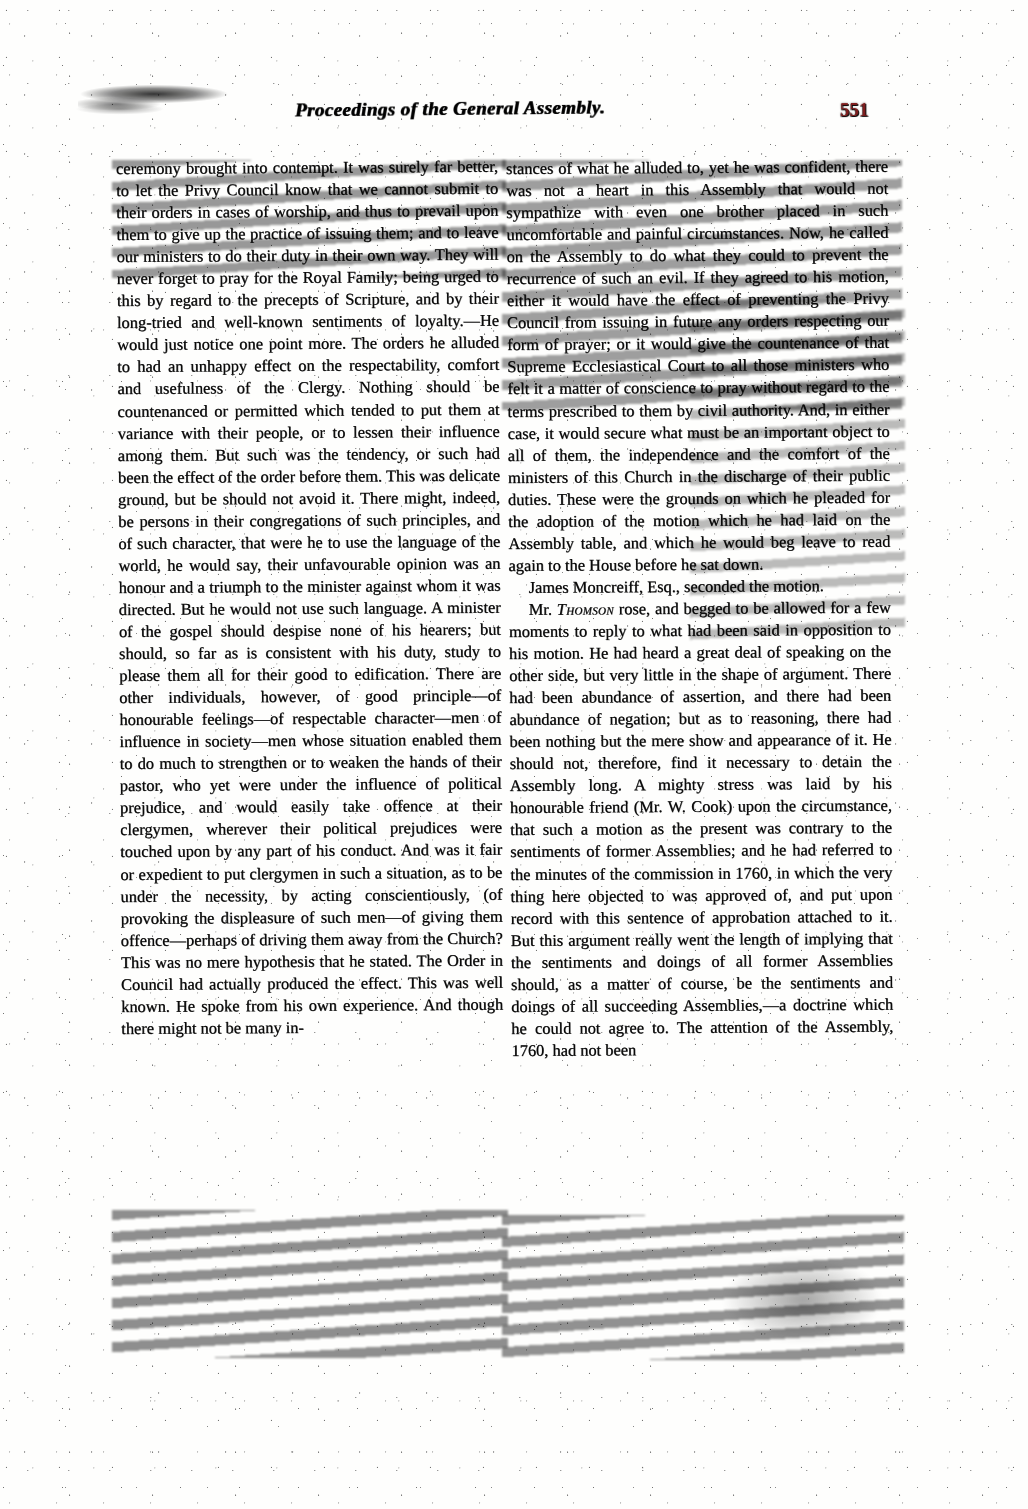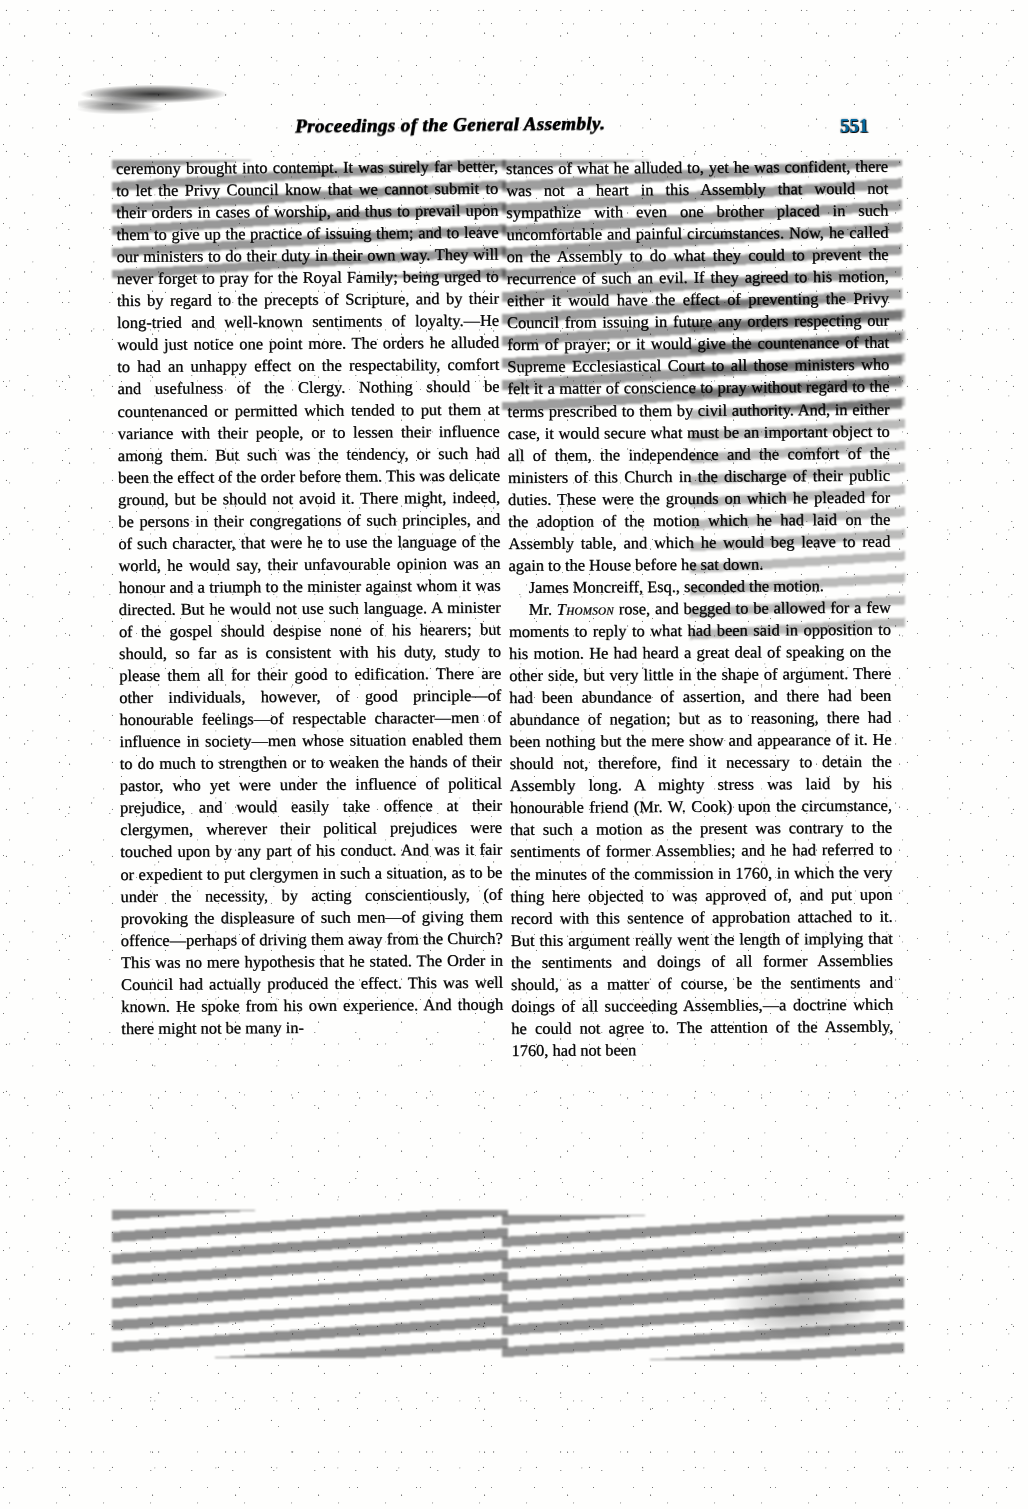--- a/index.html
+++ b/index.html
@@ -47,36 +47,36 @@
     opacity:.9;
   }
   #smudge2{
     position:absolute;left:60px;top:96px;width:120px;height:26px;
     pointer-events:none;
     background:radial-gradient(ellipse 55px 7px at 50% 50%, rgba(0,0,0,.35) 0%, transparent 80%);
   }
 
   
   #head{
-    position:absolute;left:110px;top:114px;width:810px;height:30px;
+    position:absolute;left:110px;top:98px;width:810px;height:30px;
   }
   #head .title{
     position:absolute;left:185px;top:0;
     font-style:italic;font-weight:bold;
     font-size:19px;letter-spacing:.4px;
     color:#000;
     transform:rotate(-0.55deg);
     text-shadow:0.7px 0.4px 0 rgba(0,0,0,.85), -0.4px 0.5px 0 rgba(0,0,0,.4);
     filter:blur(.22px);
     white-space:nowrap;
   }
   #head .folio{
     position:absolute;left:730px;top:1px;
     font-weight:bold;font-size:19px;
-    color:#0369a1;
+    color:#7f1d1d;
     transform:rotate(-0.6deg);
     text-shadow:1px 0.6px 0 rgba(0,0,0,.9), -0.6px .6px 0 rgba(0,0,0,.55), 0 0 2px rgba(0,0,0,.5);
     filter:blur(.5px);
   }
 
   
   .col{
     position:absolute;top:158px;
     width:382px;
     font-size:16.4px;

